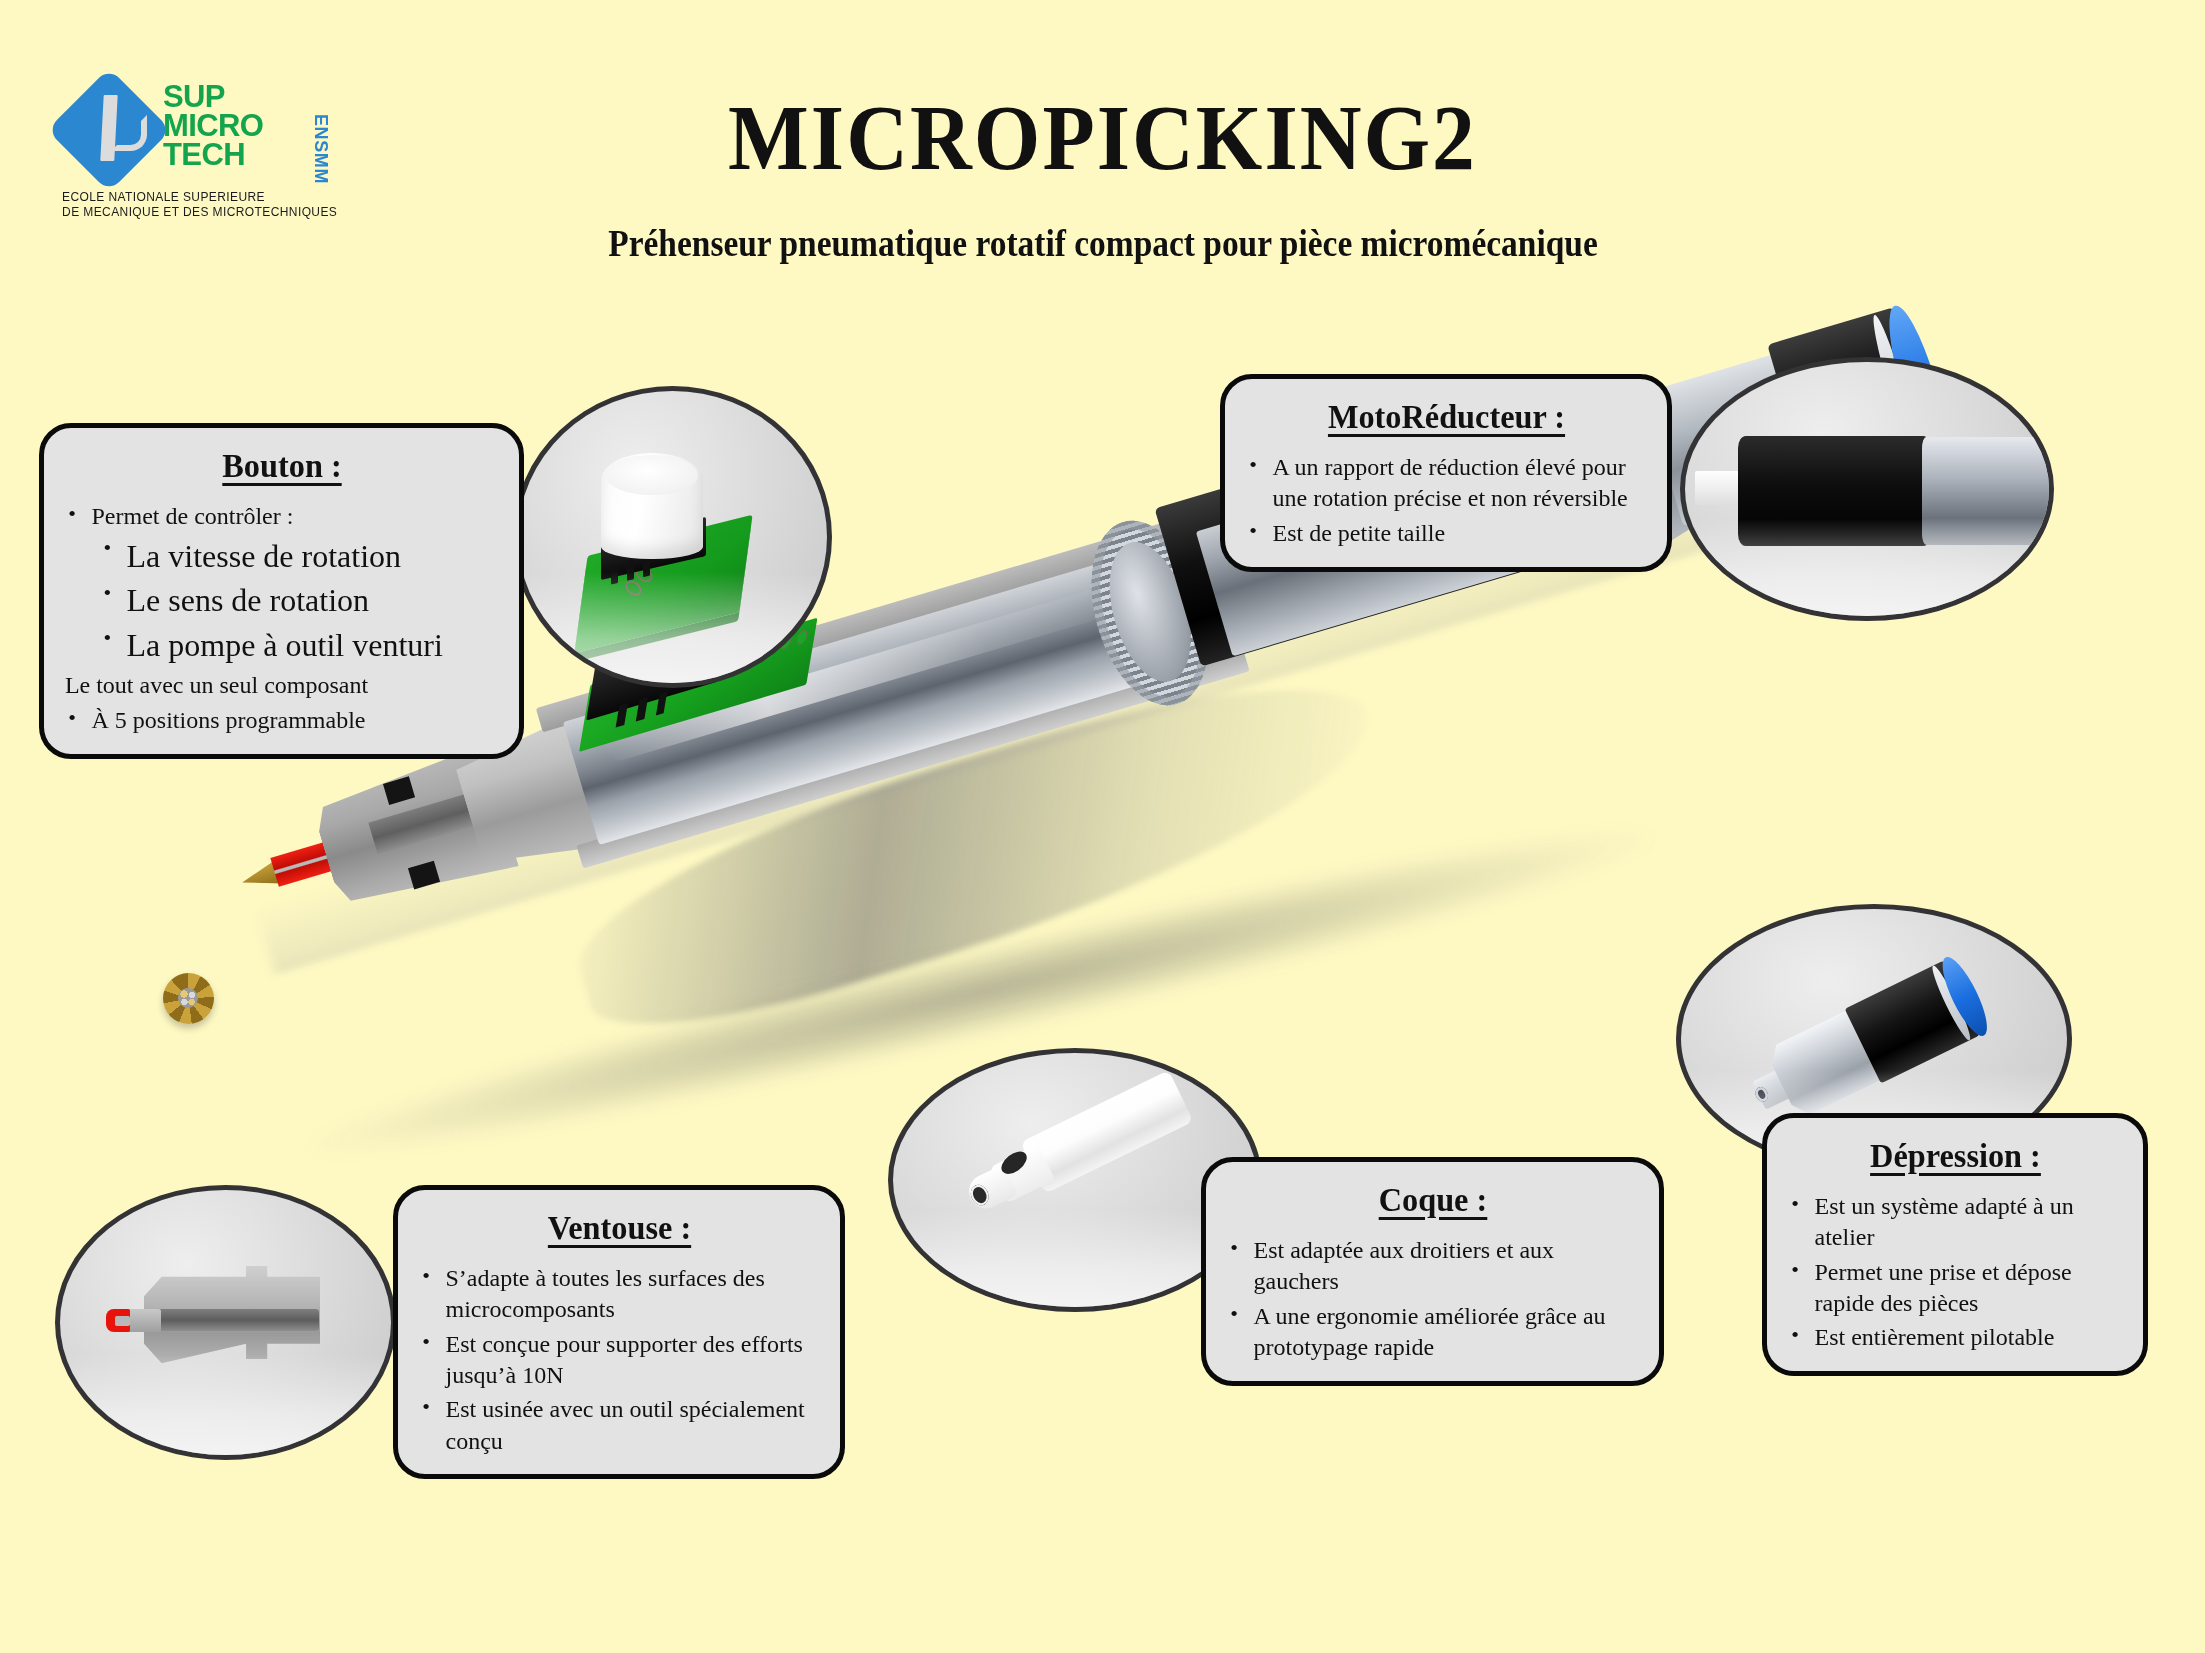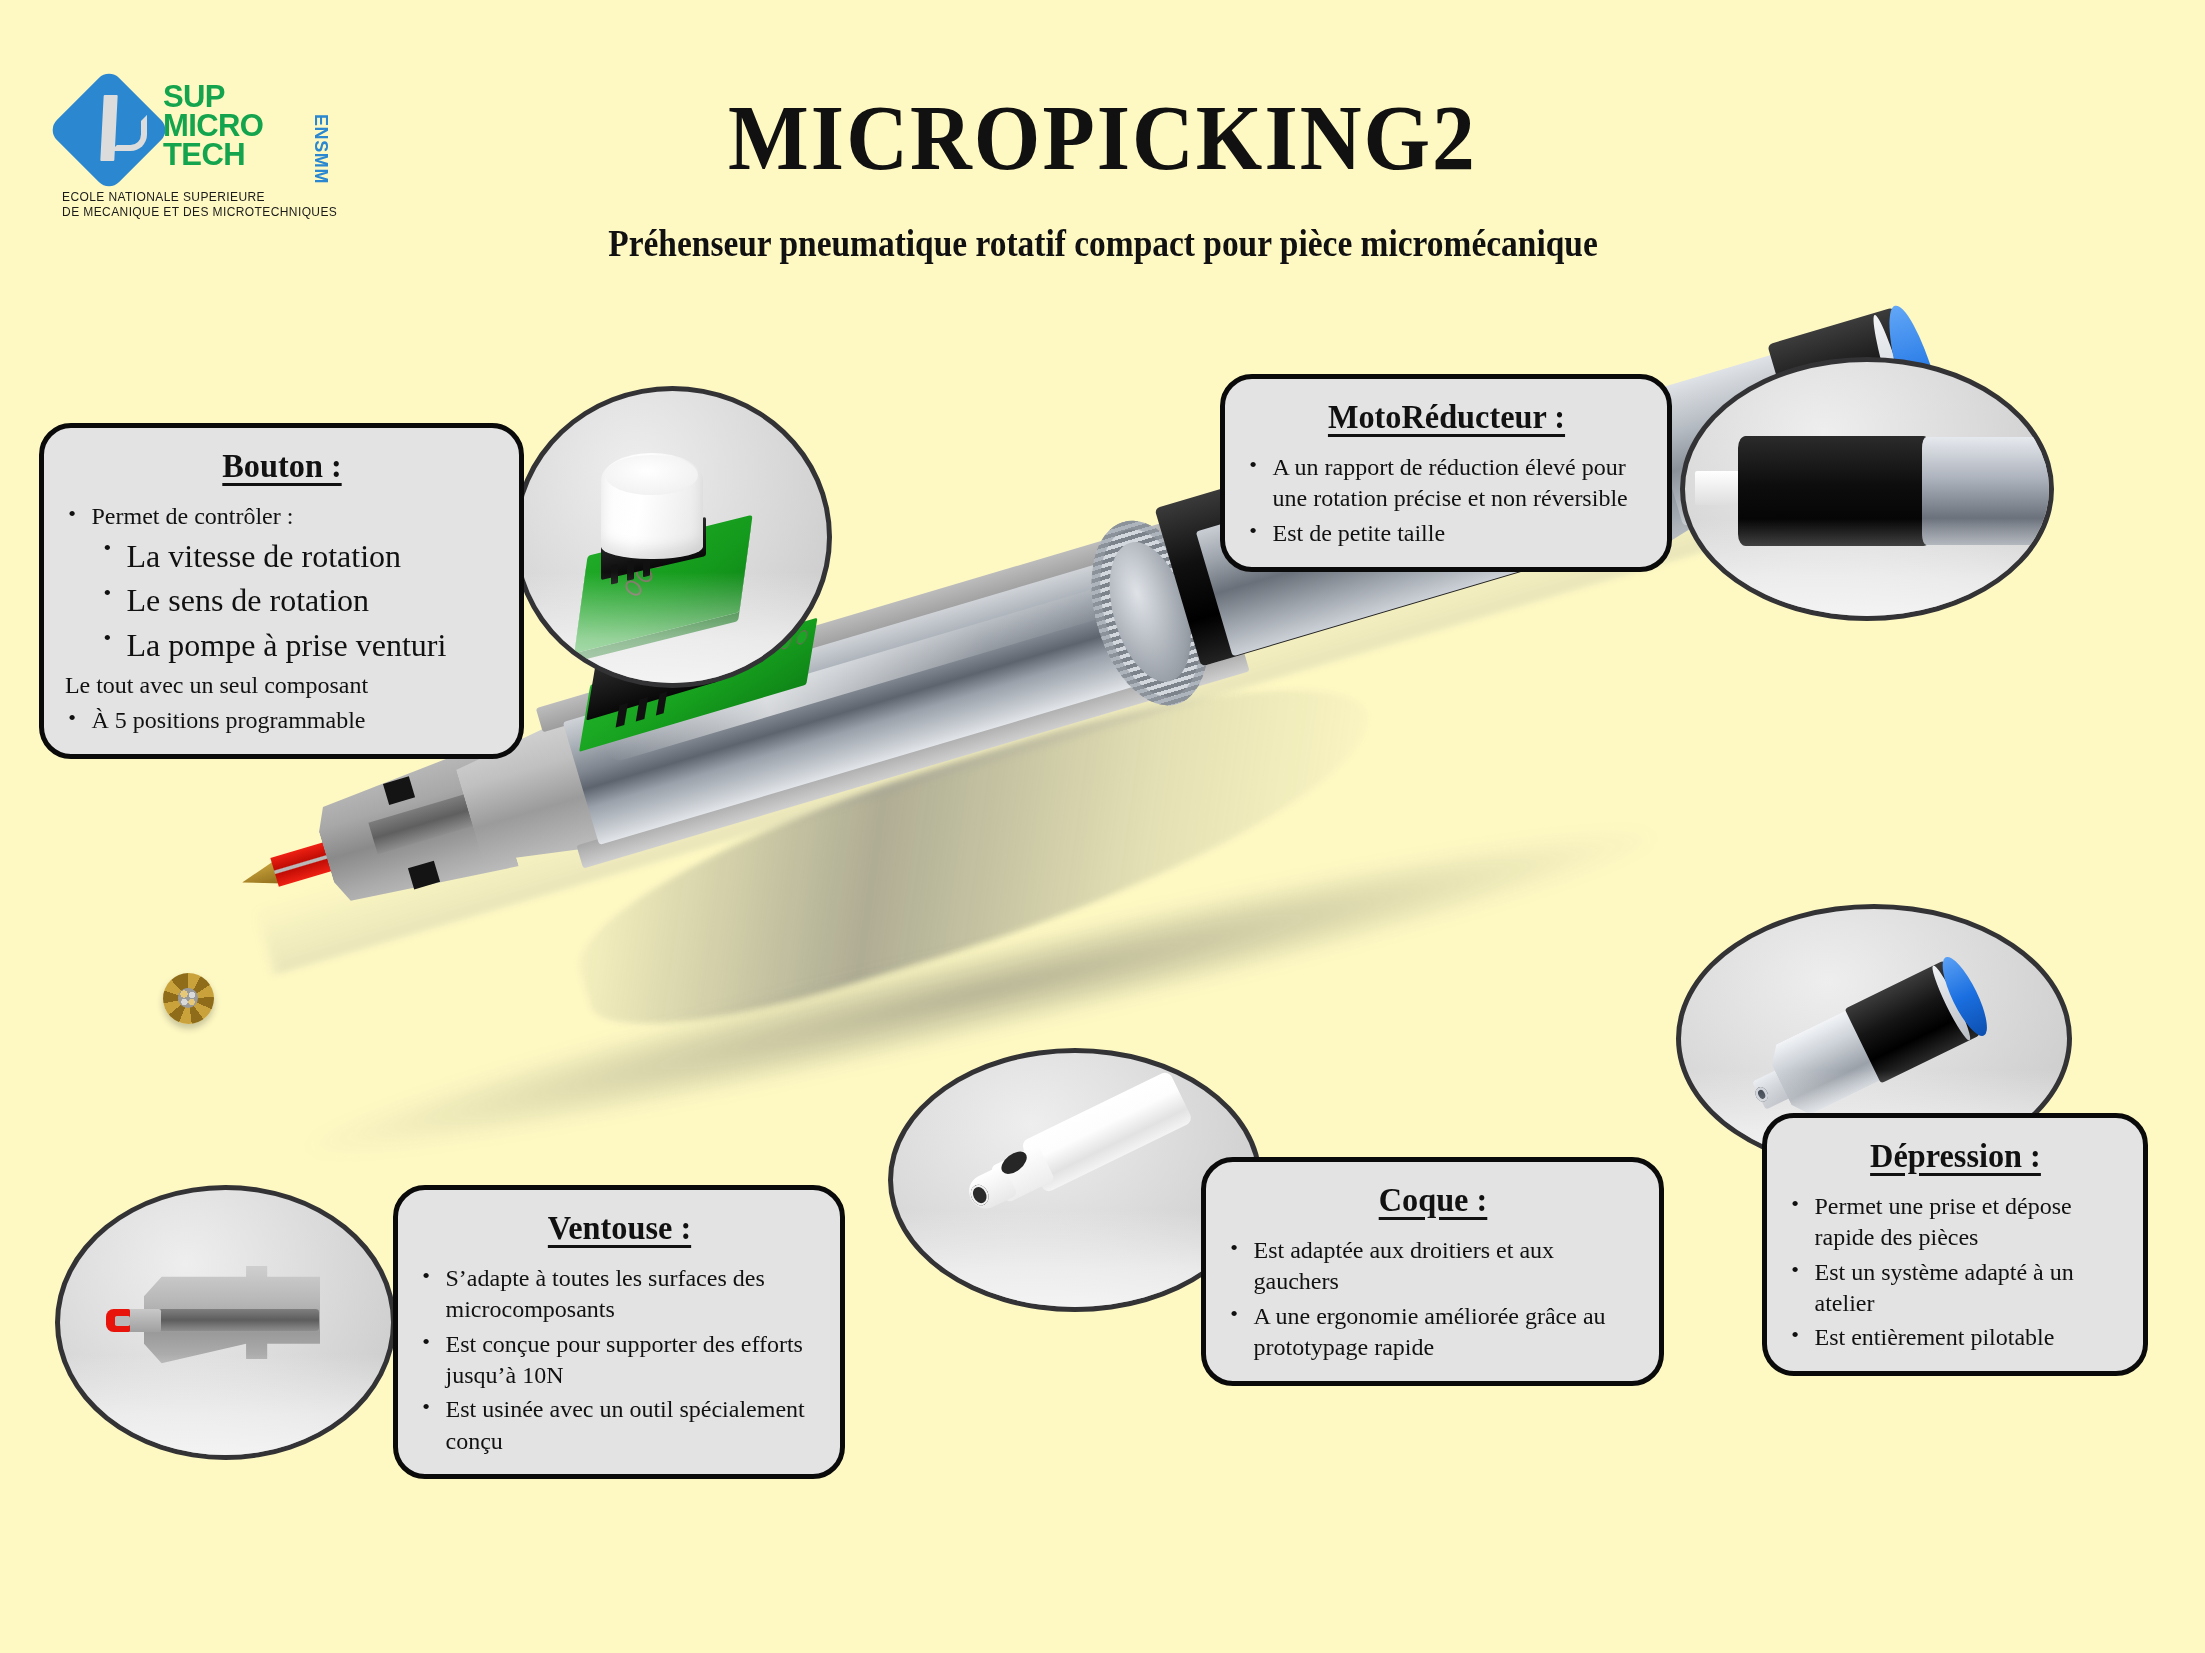--- a/index.html
+++ b/index.html
@@ -737,21 +737,21 @@
     </div>
     <div class="floor"></div>
   </div>
 
   <div class="callout" id="box-bouton">
     <h2>Bouton :</h2>
     <ul>
       <li>Permet de contrôler :</li>
       <li class="sub">La vitesse de rotation</li>
       <li class="sub">Le sens de rotation</li>
-      <li class="sub">La pompe à prise venturi</li>
+      <li class="sub">La pompe à outil venturi</li>
       <li class="nobullet">Le tout avec un seul composant</li>
       <li>À 5 positions programmable</li>
     </ul>
   </div>
 
   <div class="callout" id="box-moto">
     <h2>MotoRéducteur :</h2>
     <ul>
       <li>A un rapport de réduction élevé pour une rotation précise et non réversible</li>
       <li>Est de petite taille</li>
@@ -771,20 +771,20 @@
     <h2>Coque :</h2>
     <ul>
       <li>Est adaptée aux droitiers et aux gauchers</li>
       <li>A une ergonomie améliorée grâce au prototypage rapide</li>
     </ul>
   </div>
 
   <div class="callout" id="box-depress">
     <h2>Dépression :</h2>
     <ul>
+      <li>Est un système adapté à un atelier</li>
       <li>Permet une prise et dépose rapide des pièces</li>
-      <li>Est un système adapté à un atelier</li>
       <li>Est entièrement pilotable</li>
     </ul>
   </div>
 
 </div>
 
 
 </body></html>

